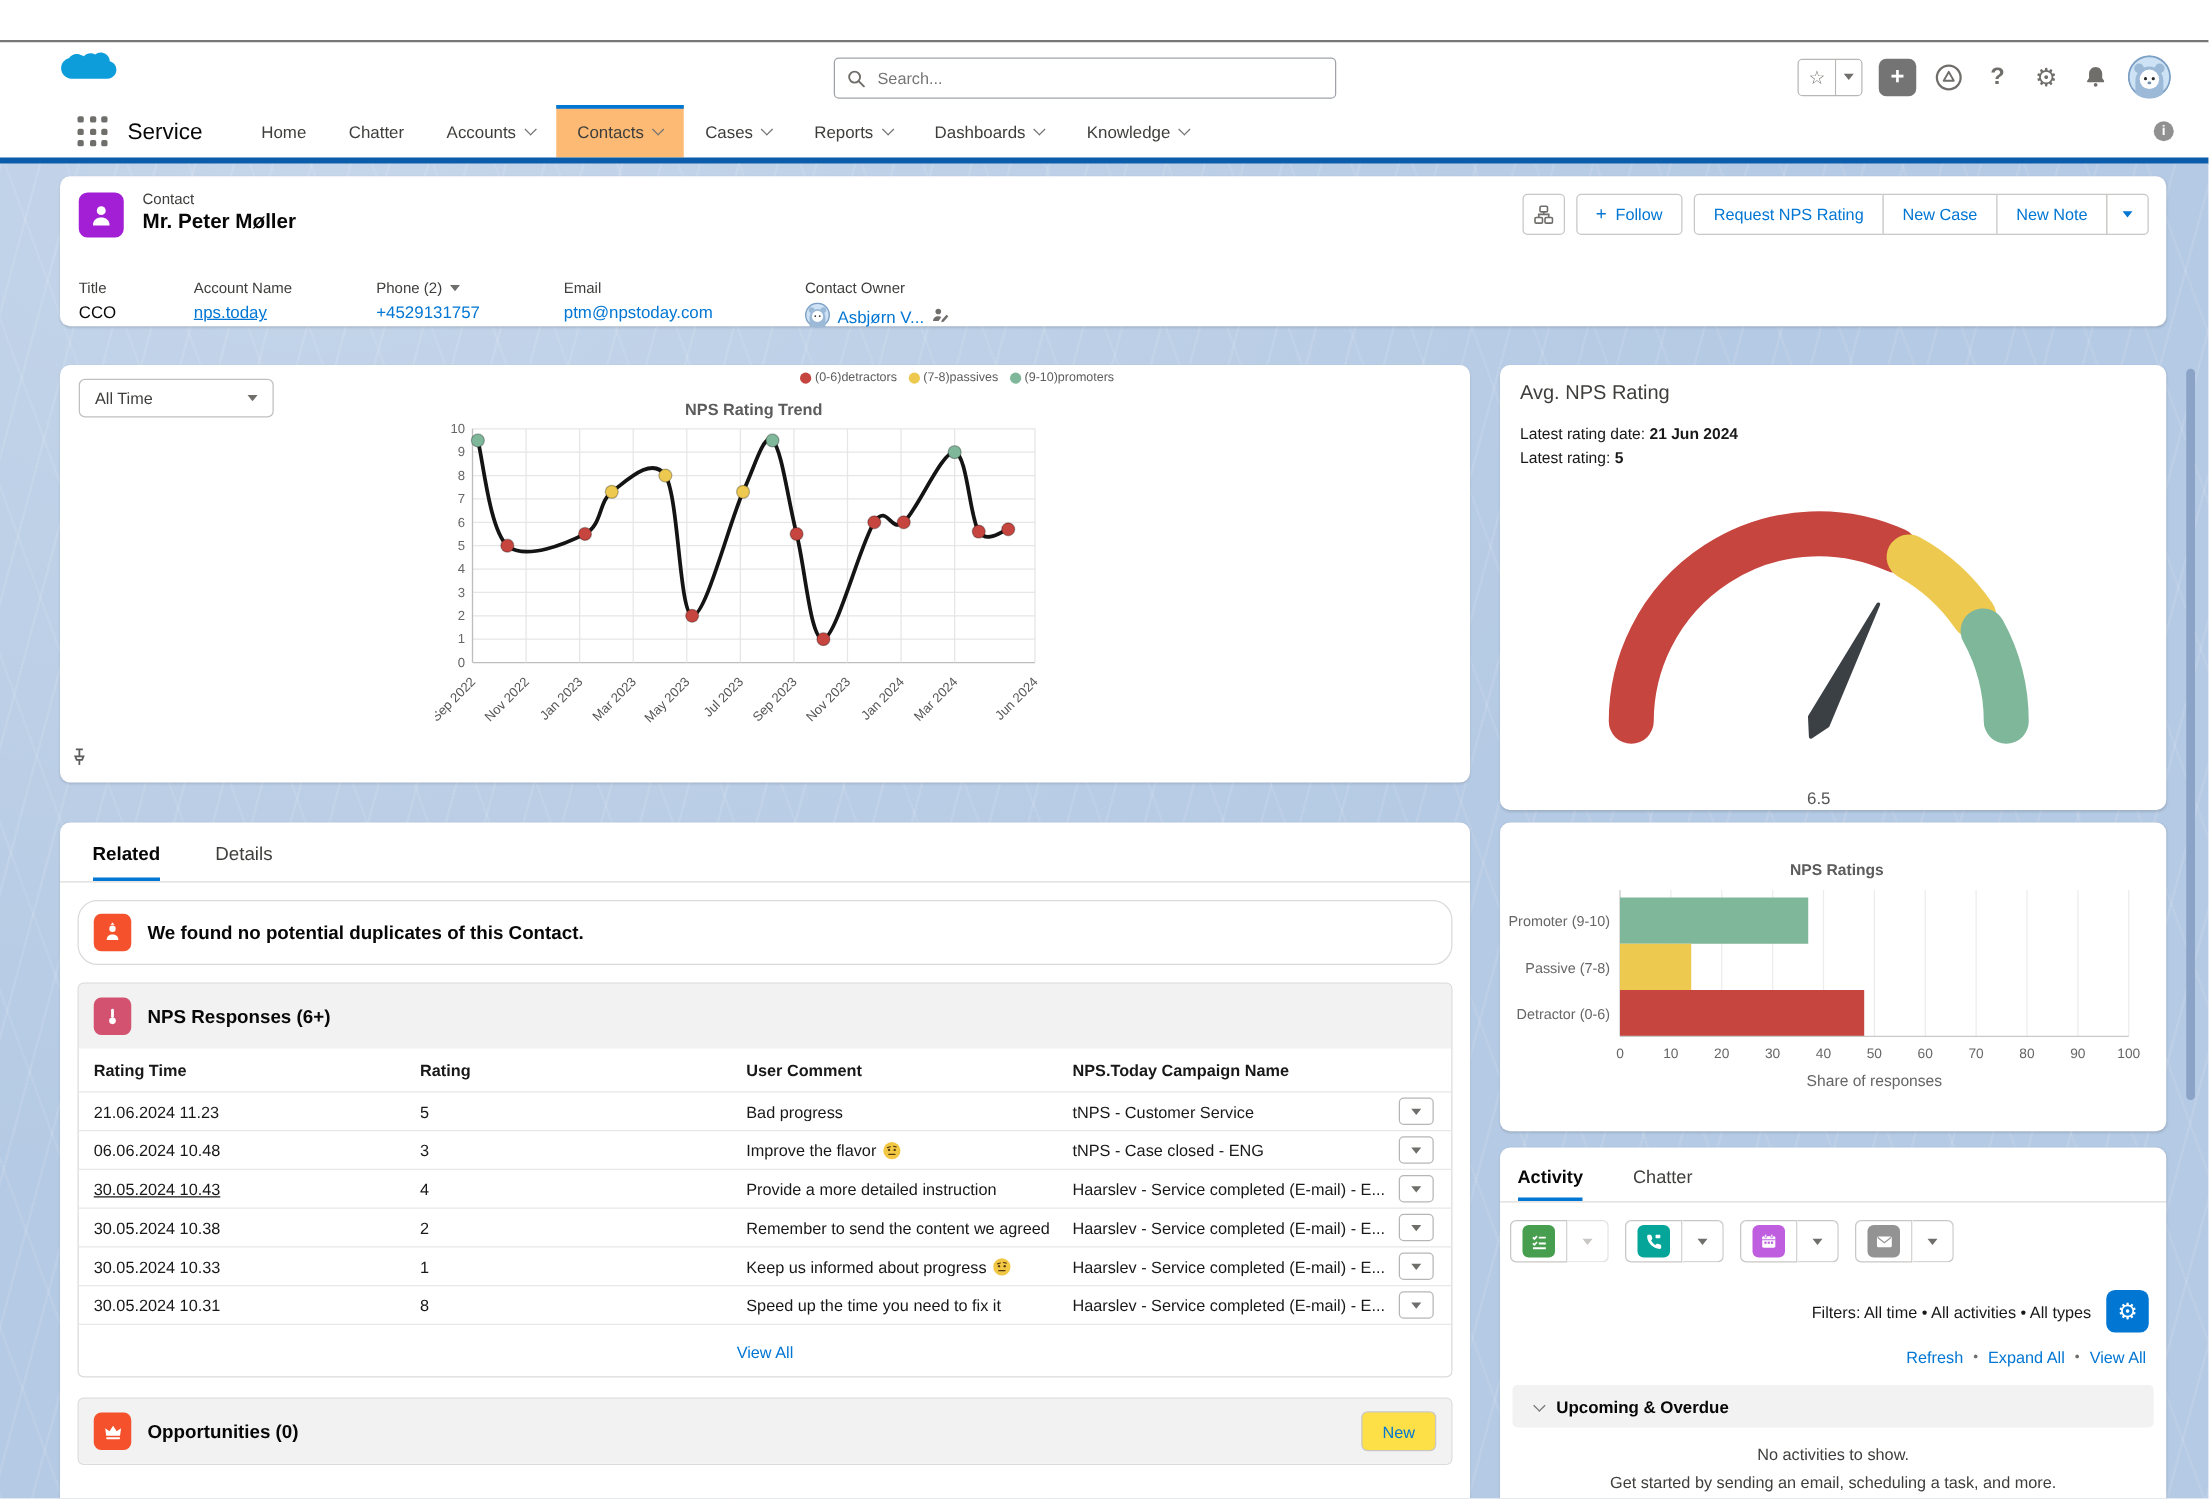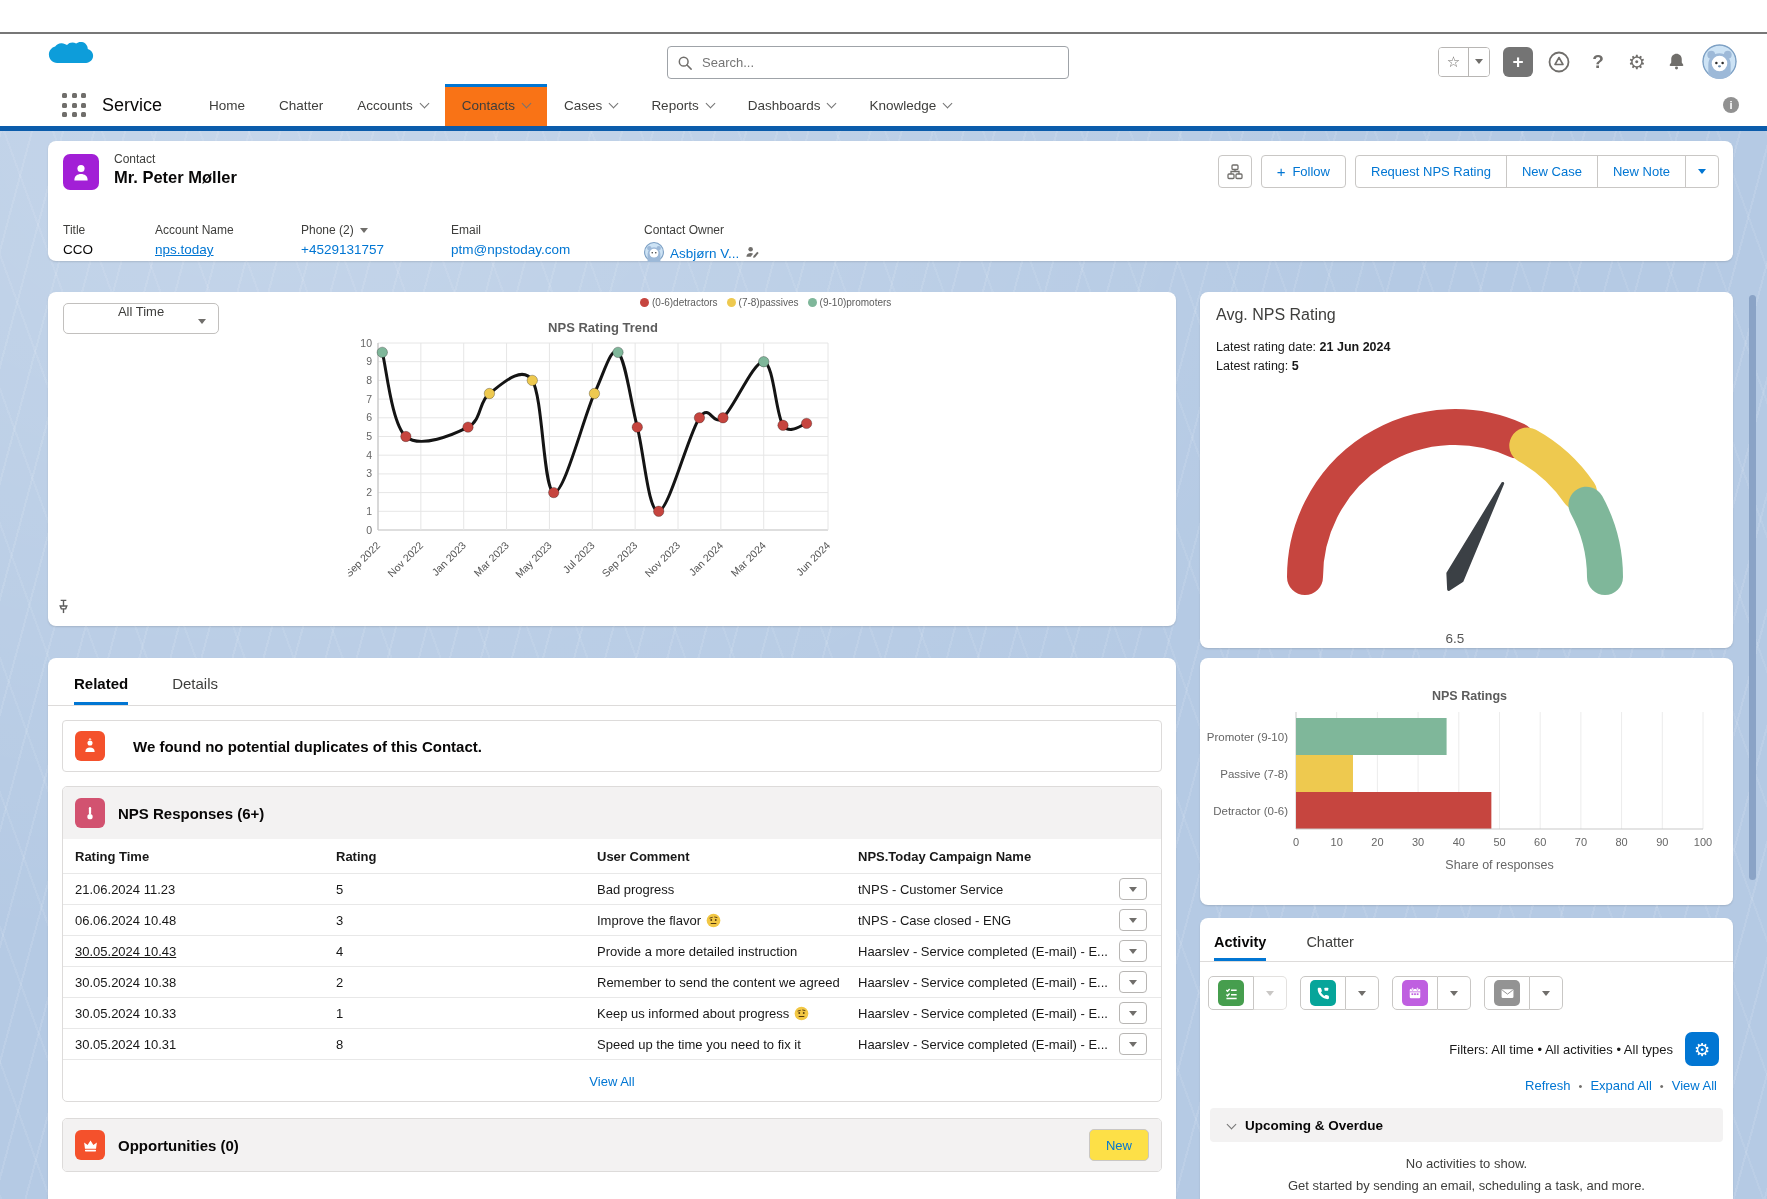--- a/index.html
+++ b/index.html
@@ -29,21 +29,21 @@
 
   
   .navbar{position:absolute;top:84px;left:0;width:100%;height:42px;background:#fff;}
   .waffle{position:absolute;left:62px;top:9px;width:26px;height:26px;display:grid;
           grid-template-columns:repeat(3,1fr);gap:3px;cursor:pointer;}
   .waffle i{width:5px;height:5px;border-radius:1.5px;background:#706e6b;}
   .appname{position:absolute;left:102px;top:0;height:42px;display:flex;align-items:center;
            font-size:18px;color:#080707;}
   #nav-tabs{position:absolute;left:192px;top:0;height:42px;display:flex;}
   .navtab{height:42px;display:flex;align-items:center;padding:0 17px;font-size:13.5px;color:#3e3e3c;cursor:pointer;}
-  .navtab.active{background:#f97316;box-shadow:inset 0 3px 0 #0176d3;}
+  .navtab.active{background:#fdba74;box-shadow:inset 0 3px 0 #0176d3;}
   .chev{width:7px;height:7px;border-right:1.5px solid #747474;border-bottom:1.5px solid #747474;
         transform:rotate(45deg);margin-left:8px;margin-top:-4px;}
   .navinfo{position:absolute;right:28px;top:13px;width:16px;height:16px;border-radius:50%;background:#919191;
            color:#fff;font-size:11px;display:flex;align-items:center;justify-content:center;font-weight:bold;cursor:pointer;}
   .navband{position:absolute;top:126px;left:0;width:100%;height:5px;background:#0b5cab;}
 
   
   .bg{position:absolute;top:131px;left:0;width:100%;height:1068px;background-color:#b5cae4;
       background-image:
         repeating-linear-gradient(105deg, rgba(255,255,255,.10) 0 2px, rgba(255,255,255,0) 2px 30px),
@@ -73,43 +73,43 @@
   .caret-blue{border-top-color:#0176d3;}
   .field{position:absolute;top:82px;}
   .f-label{font-size:12px;color:#3e3e3c;display:flex;align-items:center;gap:6px;}
   .f-value{margin-top:5px;font-size:13.5px;color:#080707;display:flex;align-items:center;gap:6px;}
   .lnk{color:#0176d3;text-decoration:none;cursor:pointer;}
   .lnk.u{text-decoration:underline;}
 
   
   .trend{left:48px;top:292px;width:1128px;height:334px;}
   .timesel{position:absolute;left:15px;top:11px;width:156px;height:31px;border:1px solid #c2c0be;border-radius:5px;
-           display:flex;align-items:center;padding:0 12px;font-size:13px;color:#3e3e3c;cursor:pointer;background:#fff;flex-direction:column;}
+           display:flex;align-items:center;padding:0 12px;font-size:13px;color:#3e3e3c;cursor:pointer;background:#fff;}
   .timesel .caret-dn{margin-left:auto;}
   #legend{position:absolute;left:592px;top:5px;display:flex;gap:9px;align-items:center;}
   .leg-item{display:flex;align-items:center;gap:3px;font-size:10px;color:#5c5c5c;}
   .leg-dot{width:9px;height:9px;border-radius:50%;display:inline-block;}
   .pin{position:absolute;left:8px;bottom:8px;}
 
   
   .gaugec{left:1200px;top:292px;width:533px;height:356px;}
   .g-title{position:absolute;left:16px;top:14px;font-size:16px;color:#3e3e3c;}
   .g-line{position:absolute;left:16px;font-size:12.5px;color:#181818;}
   .g-line b{font-weight:bold;}
 
   
   .barc{left:1200px;top:658px;width:533px;height:247px;}
 
   
   .related{left:48px;top:658px;width:1128px;height:541px;border-radius:8px 8px 0 0;}
   .sec-tabs{height:48px;border-bottom:1px solid #dddbda;display:flex;align-items:flex-end;padding-left:26px;gap:44px;}
   .sec-tab{font-size:15px;color:#3e3e3c;padding-bottom:13px;cursor:pointer;}
   .sec-tab.active{font-weight:bold;color:#080707;box-shadow:inset 0 -3px 0 #0176d3;}
-  .dupbox{position:absolute;left:14px;right:14px;top:62px;height:52px;border:1px solid #dddbda;border-radius:4px;
-          display:flex;align-items:center;padding:0 12px;gap:28px;}
+  .dupbox{position:absolute;left:14px;right:14px;top:62px;height:52px;border:1px solid #dddbda;border-radius:16px;
+          display:flex;align-items:center;padding:0 12px;gap:13px;}
   .sq-icon{width:30px;height:30px;border-radius:6px;display:flex;align-items:center;justify-content:center;flex:none;}
   .dup-text{font-size:15px;font-weight:bold;color:#080707;}
   .section{position:absolute;left:14px;right:14px;border:1px solid #dddbda;border-radius:5px;overflow:hidden;background:#fff;}
   .resp-sec{top:128px;height:316px;}
   .opp-sec{top:460px;height:54px;}
   .sec-head{height:52px;background:#f3f2f2;display:flex;align-items:center;padding:0 12px;gap:13px;}
   .sec-title{font-size:15px;font-weight:bold;color:#080707;}
   .newbtn{margin-left:auto;height:32px;padding:0 16px;background:#fde047;border:1px solid #c9c7c5;border-radius:5px;
           color:#0176d3;font-size:13px;cursor:pointer;font-family:"Liberation Sans",sans-serif;}
   .trow{display:flex;align-items:center;position:relative;border-top:1px solid #e8e8e8;height:31px;font-size:13px;color:#181818;}

